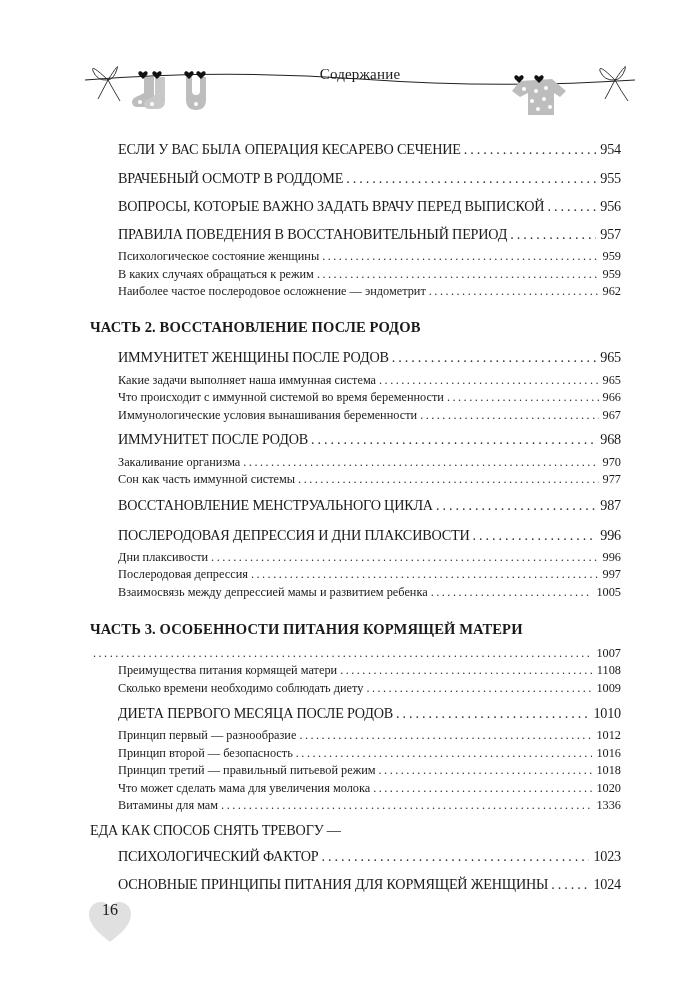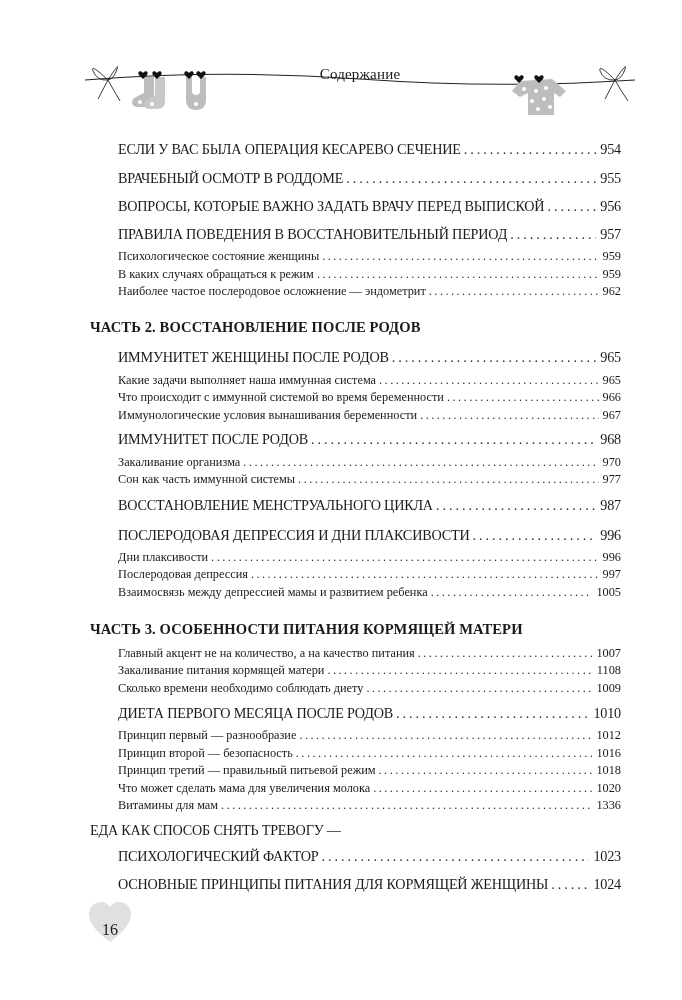--- a/index.html
+++ b/index.html
@@ -31,21 +31,21 @@
   .part {
     position: absolute; left: 0; font-weight: bold; font-size: 14.6px;
     letter-spacing: 0.1px; white-space: nowrap;
   }
   .plain { position: absolute; left: 0; white-space: nowrap; }
   .page-num {
     position: absolute; left: 87px; top: 900px; width: 46px; height: 44px;
   }
   .page-num svg { position: absolute; left: 0; top: 0; }
   .page-num span {
-    position: absolute; left: 0; width: 46px; top: 21px; text-align: center;
+    position: absolute; left: 0; width: 46px; top: 1px; text-align: center;
     font-size: 16px; color: #1a1a1a;
   }
 </style>
 </head>
 <body>
 
 <div class="header">
   <svg width="570" height="60" viewBox="0 0 570 60">
 
     <path d="M5 25 Q 140 14 280 24 Q 420 34 555 25" fill="none" stroke="#222" stroke-width="1.1"></path>
@@ -193,26 +193,25 @@
   </div>
   <div class="row h2" style="top:585px">
     <span class="t">Взаимосвязь между депрессией мамы и развитием ребенка</span>
     <span class="dots"></span>
     <span class="p">1005</span>
   </div>
 
   <div class="part" style="top:621px">ЧАСТЬ 3. ОСОБЕННОСТИ ПИТАНИЯ КОРМЯЩЕЙ МАТЕРИ</div>
 
   <div class="row h2" style="top:646px">
-    <span class="t">Главный акцент не на количество, а на качество питания</span>
     <span class="dots"></span>
     <span class="p">1007</span>
   </div>
   <div class="row h2" style="top:663px">
-    <span class="t">Закаливание питания кормящей матери</span>
+    <span class="t">Преимущества питания кормящей матери</span>
     <span class="dots"></span>
     <span class="p">1108</span>
   </div>
   <div class="row h2" style="top:681px">
     <span class="t">Сколько времени необходимо соблюдать диету</span>
     <span class="dots"></span>
     <span class="p">1009</span>
   </div>
   <div class="row h1" style="top:705px">
     <span class="t">ДИЕТА ПЕРВОГО МЕСЯЦА ПОСЛЕ РОДОВ</span>

